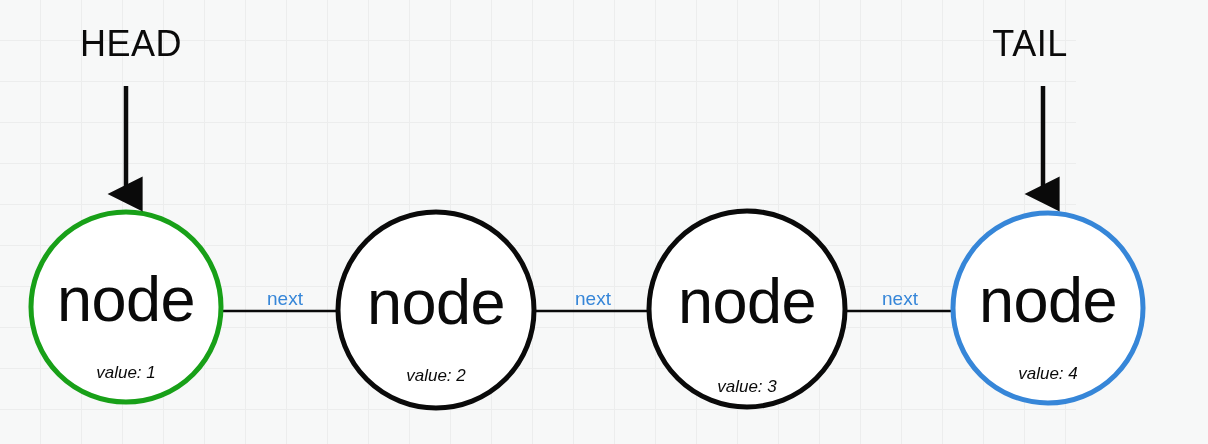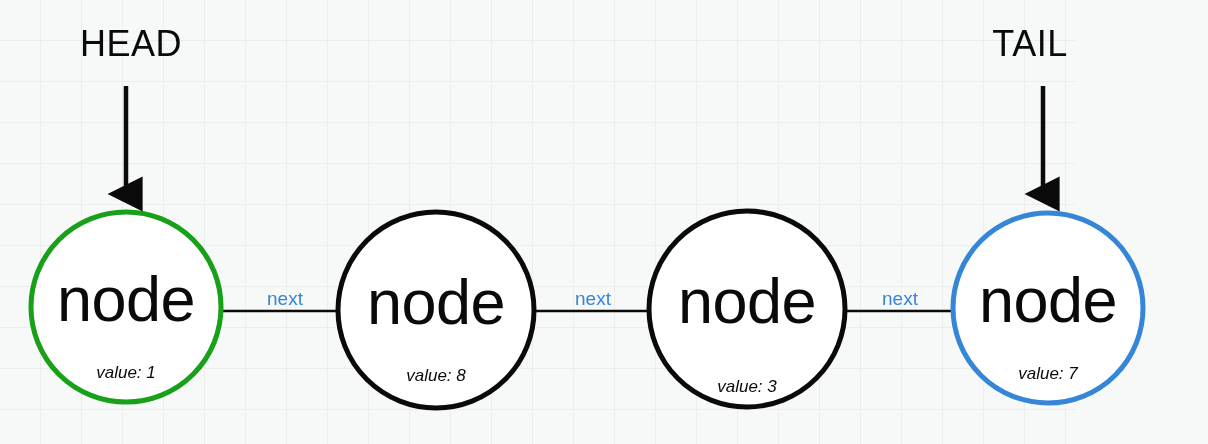--- a/index.html
+++ b/index.html
@@ -102,23 +102,23 @@
         <line x1="1043" y1="86" x2="1043" y2="194" stroke="#0a0a0a" stroke-width="4.5" marker-end="url(#arrowhead)"></line>
       </g>
   </svg>
 
   <div id="text-layer">
       <div class="pointer-label" style="left: 131px; top: 26px; color: rgb(10, 10, 10);">HEAD</div>
       <div class="pointer-label" style="left: 1030px; top: 26px; color: rgb(10, 10, 10);">TAIL</div>
       <div class="node-title" style="left: 126px; top: 299px;">node</div>
       <div class="node-value" style="left: 126px; top: 372px;">value: 1</div>
       <div class="node-title" style="left: 436px; top: 302px;">node</div>
-      <div class="node-value" style="left: 436px; top: 375px;">value: 8</div>
+      <div class="node-value" style="left: 436px; top: 375px;">value: 2</div>
       <div class="node-title" style="left: 747px; top: 301px;">node</div>
       <div class="node-value" style="left: 747px; top: 386px;">value: 3</div>
       <div class="node-title" style="left: 1048px; top: 300px;">node</div>
-      <div class="node-value" style="left: 1048px; top: 373px;">value: 7</div>
+      <div class="node-value" style="left: 1048px; top: 373px;">value: 4</div>
       <div class="edge-label" style="left: 285px; top: 308px; color: rgb(54, 134, 216);">next</div>
       <div class="edge-label" style="left: 593px; top: 308px; color: rgb(54, 134, 216);">next</div>
       <div class="edge-label" style="left: 900px; top: 308px; color: rgb(54, 134, 216);">next</div>
     </div>
 
 </div>
 
 </body></html>

